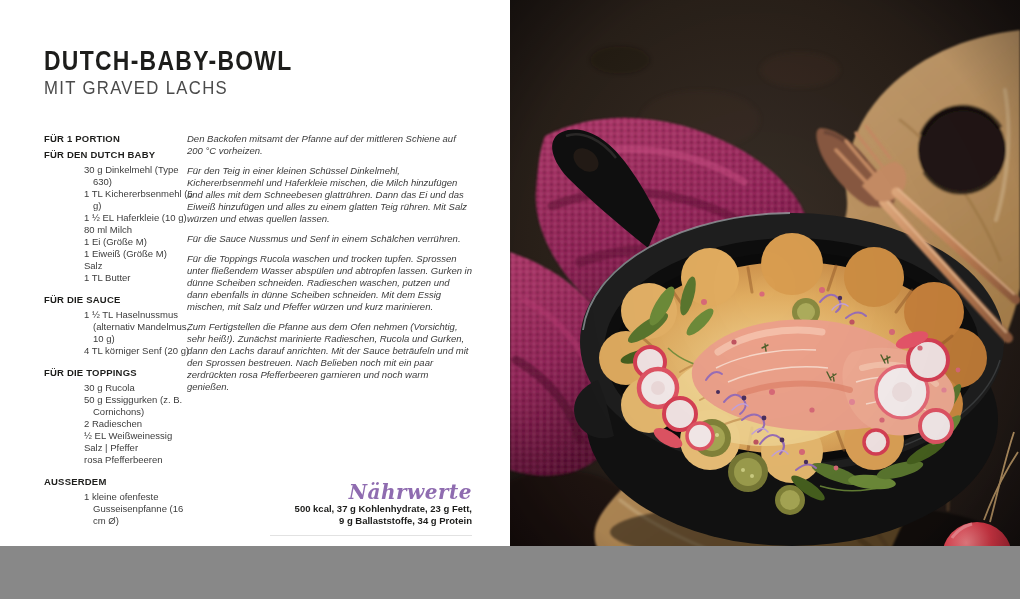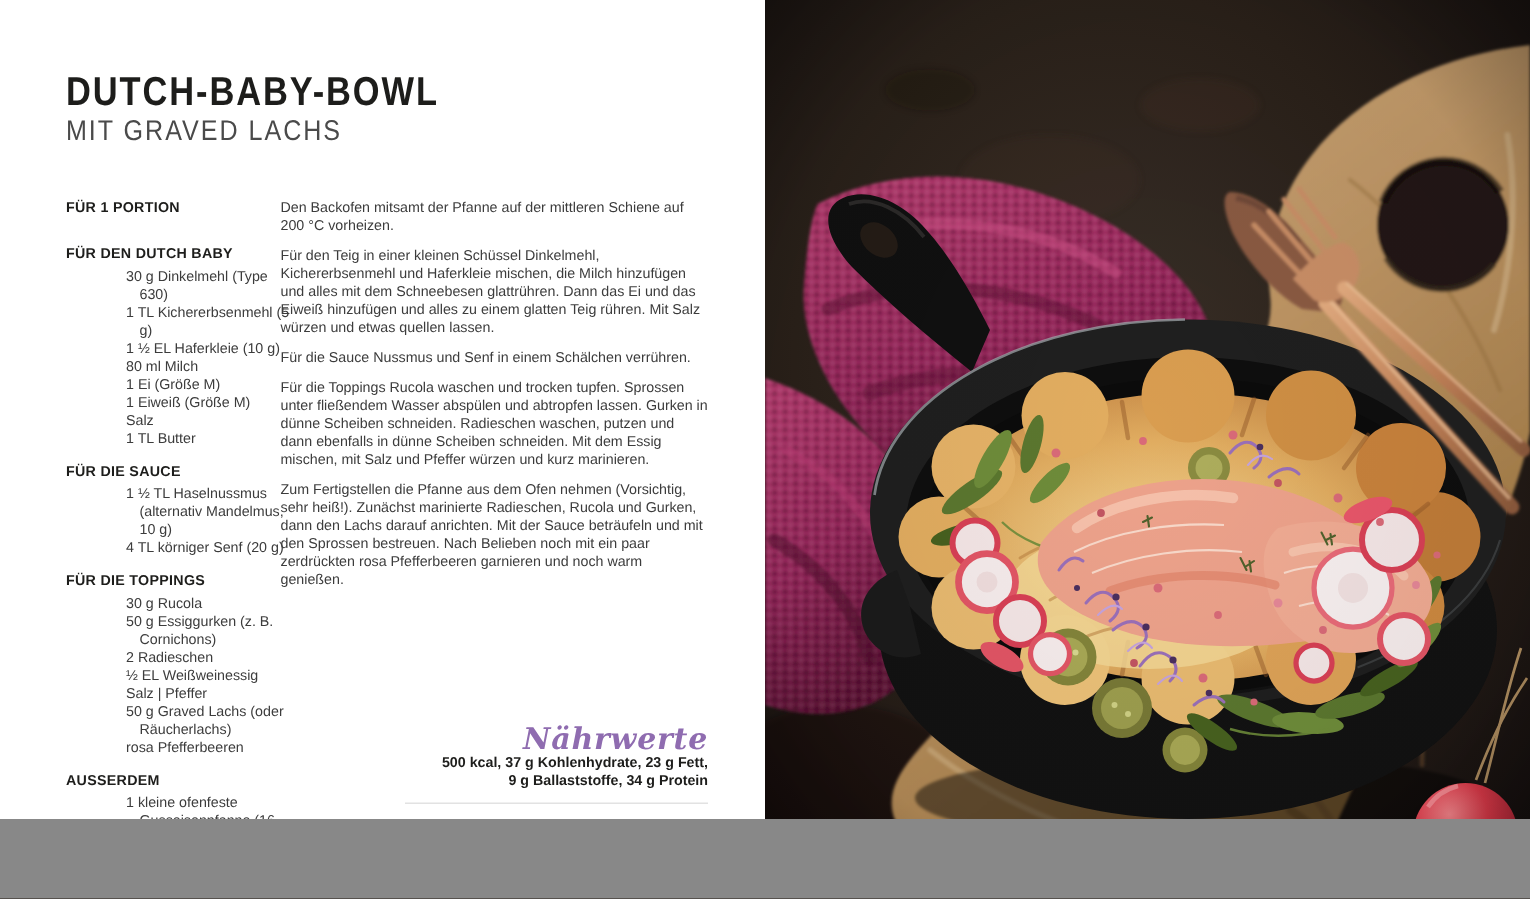--- a/index.html
+++ b/index.html
@@ -8,27 +8,27 @@
   
   .page-left{position:absolute;left:0;top:0;width:510px;height:599px;background:#ffffff;}
   .title-block{position:absolute;left:44px;top:48px;}
   .title{font-size:27px;font-weight:700;color:#1d1d1b;letter-spacing:1.5px;line-height:27px;
          transform:scaleX(.85);transform-origin:left;white-space:nowrap;}
   .subtitle{font-size:19px;font-weight:400;color:#4a4a4a;letter-spacing:1.5px;line-height:22px;
             margin-top:2px;transform:scaleX(.88);transform-origin:left;white-space:nowrap;}
   .ingredients{position:absolute;left:44px;top:133px;width:150px;color:#3c3c3c;
                font-size:9.5px;line-height:12px;}
   .ing-h{font-weight:700;color:#1d1d1b;letter-spacing:.2px;margin:0 0 2px 0;}
-  .ing-h.first{margin-bottom:19px;}
+  .ing-h.first{margin-bottom:4px;}
   .ing-group{margin-bottom:10px;}
   .ing-group .ing-h{margin-top:10px;margin-bottom:3px;}
   .ing{padding-left:9px;text-indent:-9px;margin-left:40px;}
   .method{position:absolute;left:187px;top:133px;width:286px;color:#3c3c3c;
           font-size:9.5px;line-height:12px;}
-  .step{margin:0 0 8px 0;}
+  .step{margin:0 0 8px 0;font-style:italic;}
   .nutrition{position:absolute;left:270px;top:481px;width:202px;text-align:right;
              border-bottom:1px solid #e2e2e2;padding-bottom:9px;}
   .nutrition-title{font-family:"DejaVu Serif", serif;font-style:italic;font-weight:700;
                    font-size:20px;line-height:22px;color:#8f6cb0;letter-spacing:.5px;}
   .nutrition-line{font-size:9.5px;line-height:11.5px;font-weight:700;color:#1d1d1b;}
   .page-footer{position:absolute;left:36px;top:566px;display:flex;align-items:baseline;gap:4px;}
   .page-num{font-size:9.5px;font-weight:700;color:#1d1d1b;}
   .chapter{font-size:8.5px;letter-spacing:1.4px;color:#3a3a3a;}
   
   .photo{position:absolute;left:510px;top:0;width:510px;height:599px;background:#241c15;}
@@ -67,21 +67,20 @@
         <div class="ing">4 TL körniger Senf (20 g)</div>
       </div>
 
       <div class="ing-group">
         <div class="ing-h">FÜR DIE TOPPINGS</div>
         <div class="ing">30 g Rucola</div>
         <div class="ing">50 g Essiggurken (z. B. Cornichons)</div>
         <div class="ing">2 Radieschen</div>
         <div class="ing">½ EL Weißweinessig</div>
         <div class="ing">Salz | Pfeffer</div>
-        <div class="ing">50 g Graved Lachs (oder Räucherlachs)</div>
         <div class="ing">rosa Pfefferbeeren</div>
       </div>
 
       <div class="ing-group">
         <div class="ing-h">AUSSERDEM</div>
         <div class="ing">1 kleine ofenfeste Gusseisenpfanne (16 cm Ø)</div>
       </div>
     </div>
 
     <div class="method">

